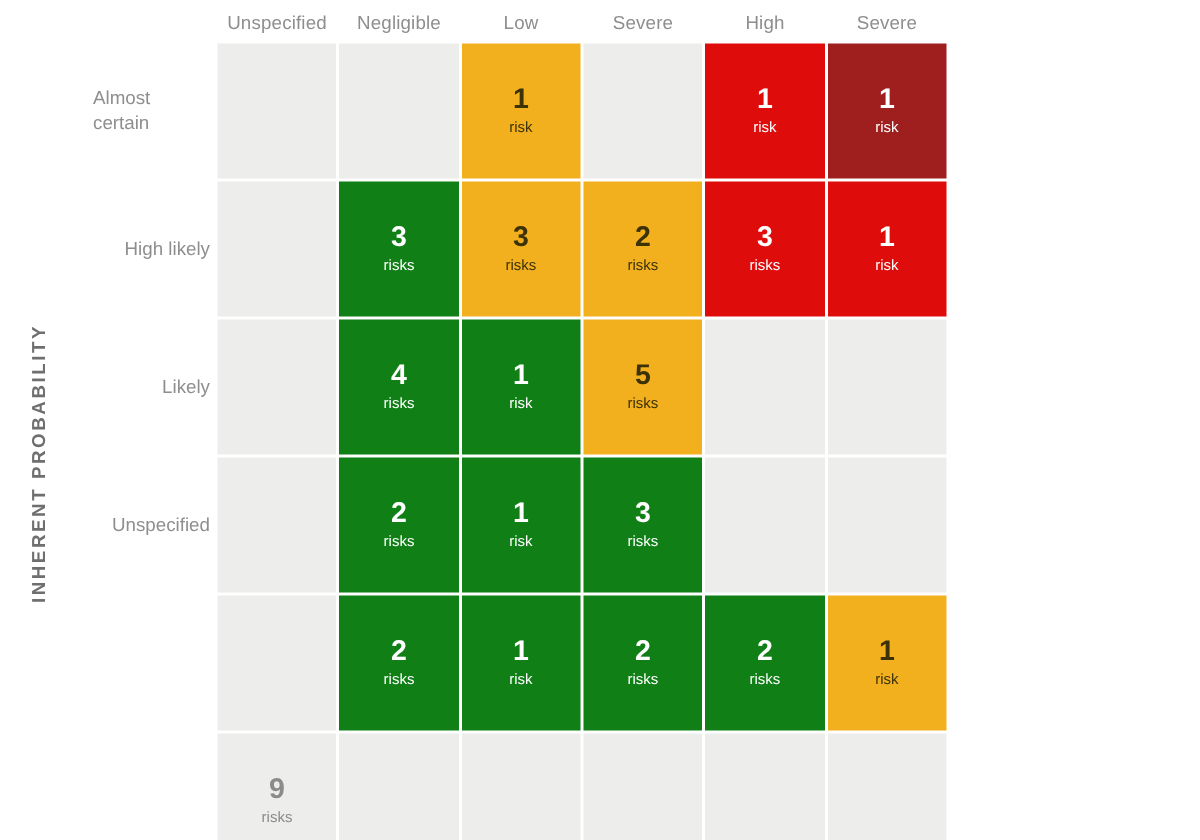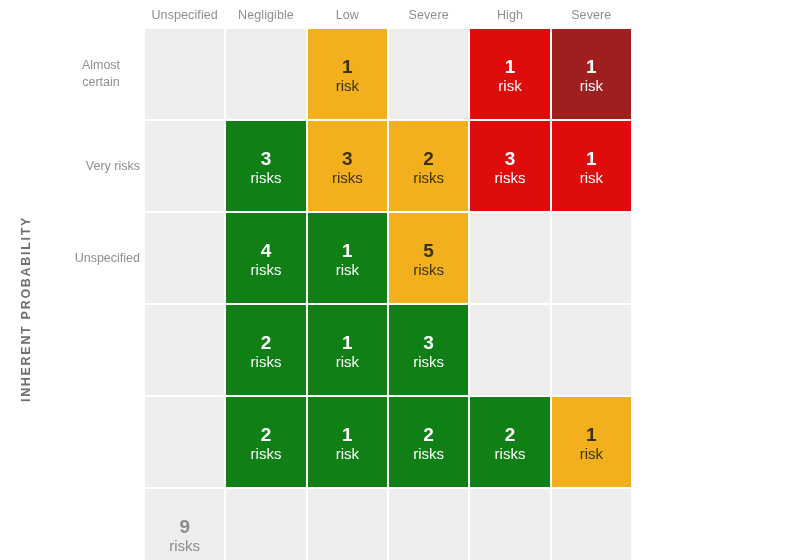--- a/index.html
+++ b/index.html
@@ -72,21 +72,21 @@
     left: 62px;
     top: 29px;
     width: 78px;
   }
   .row-label {
     height: 90px;
     margin-bottom: 2px;
     display: flex;
     align-items: center;
     justify-content: flex-end;
-    text-align: center;
+    text-align: left;
     font-size: 12.5px;
     line-height: 17px;
     color: #8e8e8e;
   }
 
   
   #matrix-grid {
     position: absolute;
     left: 145px;
     top: 29px;
@@ -107,21 +107,21 @@
     box-sizing: border-box;
   }
   .cell:last-child { margin-right: 0; }
 
   .cell .count {
     font-size: 19px;
     font-weight: bold;
     line-height: 21px;
   }
   .cell .unit {
-    font-size: 15px;
+    font-size: 10px;
     line-height: 15px;
     margin-top: 1px;
   }
 
   
   .lvl-empty   { background: #ededeb; }
   .lvl-none    { background: #ededeb; color: #8b8b8b; }
   .lvl-low     { background: #0f7f16; color: #ffffff; }
   .lvl-medium  { background: #f2b01e; color: #3c3208; }
   .lvl-high    { background: #df0c0c; color: #ffffff; }
@@ -140,21 +140,22 @@
       <div class="col-header">Unspecified</div>
       <div class="col-header">Negligible</div>
       <div class="col-header">Low</div>
       <div class="col-header">Severe</div>
       <div class="col-header">High</div>
       <div class="col-header">Severe</div>
     </div>
 
   <div id="row-label-col">
       <div class="row-label">Almost certain</div>
-      <div class="row-label">Very risks</div>
+      <div class="row-label">High likely</div>
+      <div class="row-label">Likely</div>
       <div class="row-label">Unspecified</div>
     </div>
 
   <div id="matrix-grid">
       <div class="matrix-row">
         <div class="cell lvl-empty"></div>
         <div class="cell lvl-empty"></div>
         <div class="cell lvl-medium">
           <span class="count">1</span>
           <span class="unit">risk</span>

